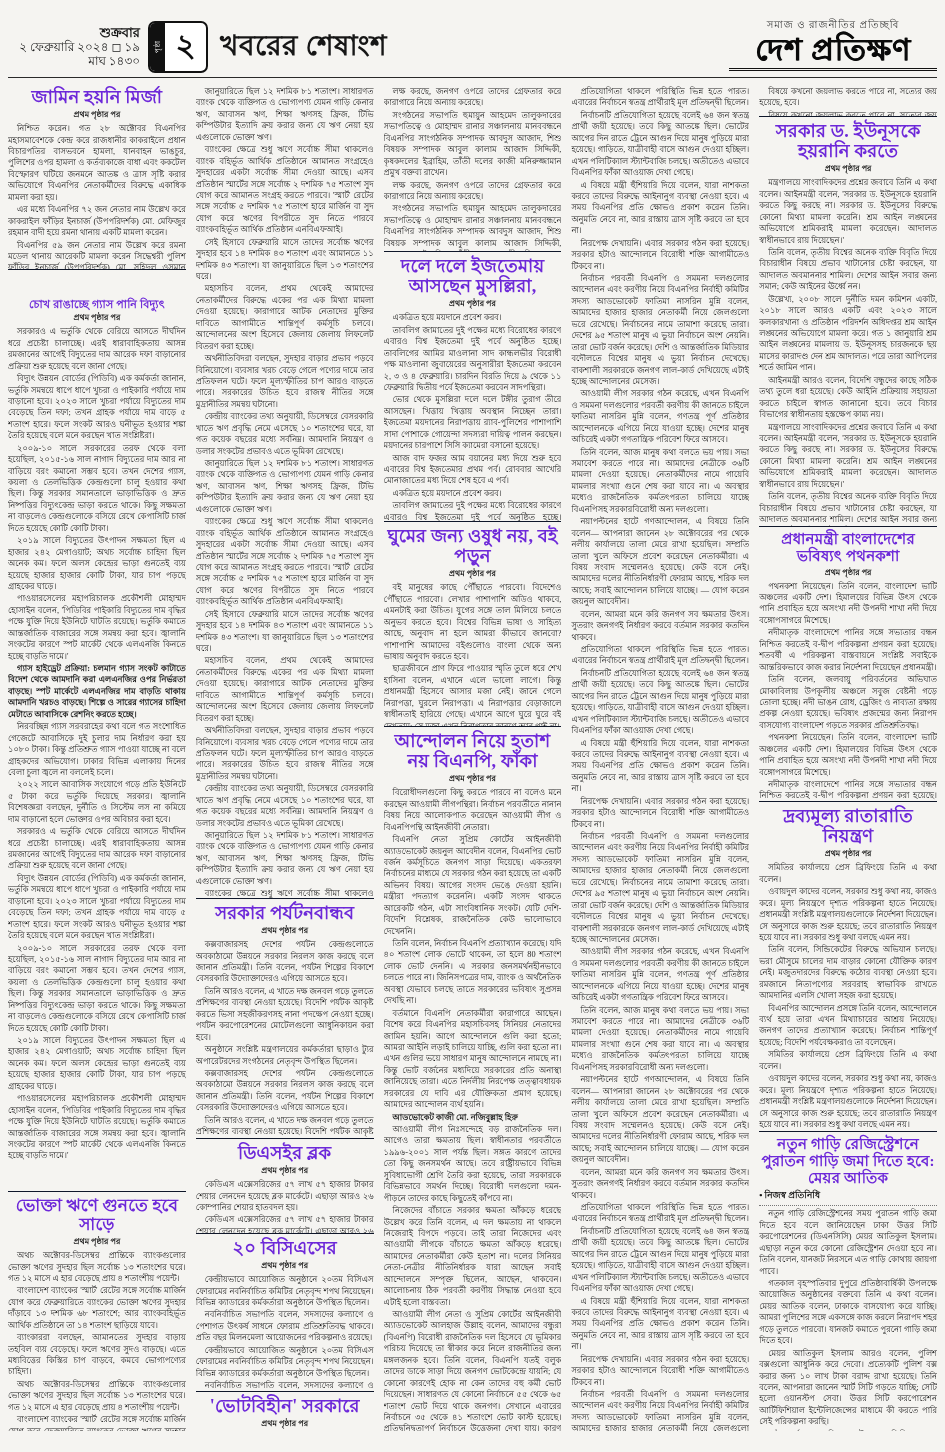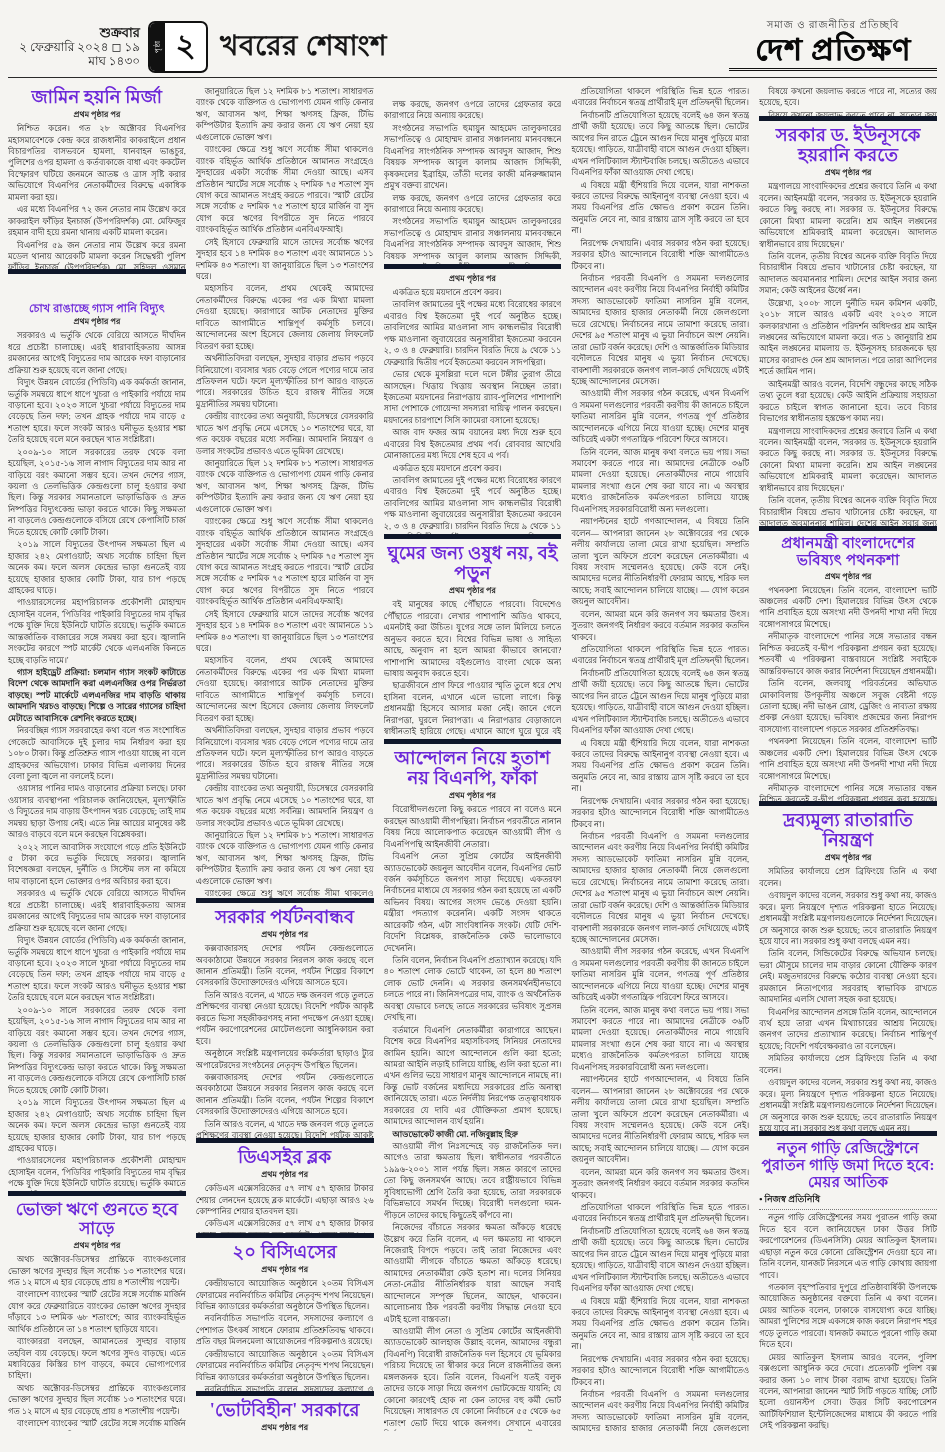--- a/index.html
+++ b/index.html
@@ -38,21 +38,21 @@
     text-shadow:0.6px 0 #0a0a0a;
     border-bottom:3px double #111;padding-bottom:3px;
   }
   
   .cols{
     position:absolute;top:86px;left:8px;right:8px;height:1345px;
     display:flex;gap:10px;
   }
   .col{flex:1 1 0;min-width:0;overflow:hidden;}
   .story{overflow:hidden;box-sizing:border-box;}
-  .story.sep{border-top:5px solid #0f172a;padding-top:3px;}
+  .story.sep{border-top:1px solid #0f172a;padding-top:3px;}
   .story h2{
     margin:1px 0 1px;font-size:18px;line-height:1.12;text-align:center;
     font-weight:bold;color:#6d28d9;letter-spacing:.2px;
   }
   .story .continued{font-size:8px;font-weight:bold;text-align:center;margin:0 0 2px;}
   .story .byline{font-size:9px;font-weight:bold;margin:2px 0;border-bottom:1px dotted #777;padding-bottom:2px;}
   .story p{
     margin:0 0 1px;font-size:8.3px;line-height:1.38;text-align:justify;text-indent:9px;
     color:#1c1c1c;word-break:break-word;
   }
@@ -92,21 +92,20 @@
       <div class="story sep" style="height: 922px;">
         <h2 style="font-size: 11px; margin-top: 25px;">চোখ রাঙাচ্ছে গ্যাস পানি বিদ্যুৎ</h2>
         <div class="continued">প্রথম পৃষ্ঠার পর</div>
         <p>সরকারও এ ভর্তুকি থেকে বেরিয়ে আসতে দীর্ঘদিন ধরে প্রচেষ্টা চালাচ্ছে। এরই ধারাবাহিকতায় আসন্ন রমজানের আগেই বিদ্যুতের দাম আরেক দফা বাড়ানোর প্রক্রিয়া শুরু হয়েছে বলে জানা গেছে।</p>
         <p>বিদ্যুৎ উন্নয়ন বোর্ডের (পিডিবি) এক কর্মকর্তা জানান, ভর্তুকি সমন্বয়ে ধাপে ধাপে খুচরা ও পাইকারি পর্যায়ে দাম বাড়ানো হবে। ২০২৩ সালে খুচরা পর্যায়ে বিদ্যুতের দাম বেড়েছে তিন দফা; তখন গ্রাহক পর্যায়ে দাম বাড়ে ৫ শতাংশ হারে। ফলে সংকট আরও ঘনীভূত হওয়ার শঙ্কা তৈরি হয়েছে বলে মনে করছেন খাত সংশ্লিষ্টরা।</p>
         <p>২০০৯-১০ সালে সরকারের তরফ থেকে বলা হয়েছিল, ২০১৫-১৬ সাল নাগাদ বিদ্যুতের দাম আর না বাড়িয়ে বরং কমানো সম্ভব হবে। তখন দেশের গ্যাস, কয়লা ও তেলভিত্তিক কেন্দ্রগুলো চালু হওয়ার কথা ছিল। কিন্তু সরকার সমানতালে ভাড়াভিত্তিক ও দ্রুত নিষ্পত্তির বিদ্যুৎকেন্দ্র ভাড়া করতে থাকে। কিছু সক্ষমতা না বাড়লেও কেন্দ্রগুলোকে বসিয়ে রেখে কেপাসিটি চার্জ দিতে হয়েছে কোটি কোটি টাকা।</p>
         <p>২০১৯ সালে বিদ্যুতের উৎপাদন সক্ষমতা ছিল এ হাজার ২৪২ মেগাওয়াট; অথচ সর্বোচ্চ চাহিদা ছিল অনেক কম। ফলে অলস কেন্দ্রের ভাড়া গুনতেই ব্যয় হয়েছে হাজার হাজার কোটি টাকা, যার চাপ পড়ছে গ্রাহকের ঘাড়ে।</p>
         <p>পাওয়ারসেলের মহাপরিচালক প্রকৌশলী মোহাম্মদ হোসাইন বলেন, 'পিডিবির পাইকারি বিদ্যুতের দাম বৃদ্ধির পক্ষে যুক্তি দিয়ে ইউনিটে ঘাটতি রয়েছে। ভর্তুকি কমাতে আন্তর্জাতিক বাজারের সঙ্গে সমন্বয় করা হবে। জ্বালানি সংকটের কারণে স্পট মার্কেট থেকে এলএনজি কিনতে হচ্ছে বাড়তি দামে।'</p>
         <p class="b">গ্যাস হাইড্রেট প্রক্রিয়া: চলমান গ্যাস সংকট কাটাতে বিদেশ থেকে আমদানি করা এলএনজির ওপর নির্ভরতা বাড়ছে। স্পট মার্কেটে এলএনজির দাম বাড়তি থাকায় আমদানি খরচও বাড়ছে। শিল্পে ও সারের গ্যাসের চাহিদা মেটাতে আবাসিকে রেশনিং করতে হচ্ছে।</p>
         <p>নিরবচ্ছিন্ন গ্যাস সরবরাহের কথা বলে গত সংশোধিত গেজেটে আবাসিকে দুই চুলার দাম নির্ধারণ করা হয় ১০৮০ টাকা। কিন্তু প্রতিশ্রুত গ্যাস পাওয়া যাচ্ছে না বলে গ্রাহকদের অভিযোগ। ঢাকার বিভিন্ন এলাকায় দিনের বেলা চুলা জ্বলে না বললেই চলে।</p>
-        <p>ওয়াসার পানির দামও বাড়ানোর প্রক্রিয়া চলছে। ঢাকা ওয়াসার ব্যবস্থাপনা পরিচালক জানিয়েছেন, মূল্যস্ফীতি ও বিদ্যুতের দাম বাড়ায় উৎপাদন খরচ বেড়েছে; তাই দাম সমন্বয় ছাড়া উপায় নেই। এতে নিম্ন আয়ের মানুষের কষ্ট আরও বাড়বে বলে মনে করছেন বিশ্লেষকরা।</p>
         <p>২০২২ সালে আবাসিক সংযোগে গড়ে প্রতি ইউনিটে ৫ টাকা করে ভর্তুকি দিয়েছে সরকার। জ্বালানি বিশেষজ্ঞরা বলছেন, দুর্নীতি ও সিস্টেম লস না কমিয়ে দাম বাড়ানো হলে ভোক্তার ওপর অবিচার করা হবে।</p>
         <p>সরকারও এ ভর্তুকি থেকে বেরিয়ে আসতে দীর্ঘদিন ধরে প্রচেষ্টা চালাচ্ছে। এরই ধারাবাহিকতায় আসন্ন রমজানের আগেই বিদ্যুতের দাম আরেক দফা বাড়ানোর প্রক্রিয়া শুরু হয়েছে বলে জানা গেছে।</p>
         <p>বিদ্যুৎ উন্নয়ন বোর্ডের (পিডিবি) এক কর্মকর্তা জানান, ভর্তুকি সমন্বয়ে ধাপে ধাপে খুচরা ও পাইকারি পর্যায়ে দাম বাড়ানো হবে। ২০২৩ সালে খুচরা পর্যায়ে বিদ্যুতের দাম বেড়েছে তিন দফা; তখন গ্রাহক পর্যায়ে দাম বাড়ে ৫ শতাংশ হারে। ফলে সংকট আরও ঘনীভূত হওয়ার শঙ্কা তৈরি হয়েছে বলে মনে করছেন খাত সংশ্লিষ্টরা।</p>
         <p>২০০৯-১০ সালে সরকারের তরফ থেকে বলা হয়েছিল, ২০১৫-১৬ সাল নাগাদ বিদ্যুতের দাম আর না বাড়িয়ে বরং কমানো সম্ভব হবে। তখন দেশের গ্যাস, কয়লা ও তেলভিত্তিক কেন্দ্রগুলো চালু হওয়ার কথা ছিল। কিন্তু সরকার সমানতালে ভাড়াভিত্তিক ও দ্রুত নিষ্পত্তির বিদ্যুৎকেন্দ্র ভাড়া করতে থাকে। কিছু সক্ষমতা না বাড়লেও কেন্দ্রগুলোকে বসিয়ে রেখে কেপাসিটি চার্জ দিতে হয়েছে কোটি কোটি টাকা।</p>
         <p>২০১৯ সালে বিদ্যুতের উৎপাদন সক্ষমতা ছিল এ হাজার ২৪২ মেগাওয়াট; অথচ সর্বোচ্চ চাহিদা ছিল অনেক কম। ফলে অলস কেন্দ্রের ভাড়া গুনতেই ব্যয় হয়েছে হাজার হাজার কোটি টাকা, যার চাপ পড়ছে গ্রাহকের ঘাড়ে।</p>
         <p>পাওয়ারসেলের মহাপরিচালক প্রকৌশলী মোহাম্মদ হোসাইন বলেন, 'পিডিবির পাইকারি বিদ্যুতের দাম বৃদ্ধির পক্ষে যুক্তি দিয়ে ইউনিটে ঘাটতি রয়েছে। ভর্তুকি কমাতে আন্তর্জাতিক বাজারের সঙ্গে সমন্বয় করা হবে। জ্বালানি সংকটের কারণে স্পট মার্কেট থেকে এলএনজি কিনতে হচ্ছে বাড়তি দামে।'</p>
       </div>
       <div class="story sep" style="height: 240px;">
         <h2 style="font-size: 17px;">ভোক্তা ঋণে গুনতে হবে সাড়ে</h2>
         <div class="continued">প্রথম পৃষ্ঠার পর</div>
@@ -156,27 +155,28 @@
         <p>নবনির্বাচিত সভাপতি বলেন, সদস্যদের কল্যাণে ও পেশাগত উৎকর্ষ সাধনে ফোরাম প্রতিশ্রুতিবদ্ধ থাকবে। প্রতি বছর মিলনমেলা আয়োজনের পরিকল্পনাও রয়েছে।</p>
         <p>কেন্দ্রীয়ভাবে আয়োজিত অনুষ্ঠানে ২০তম বিসিএস ফোরামের নবনির্বাচিত কমিটির নেতৃবৃন্দ শপথ নিয়েছেন। বিভিন্ন ক্যাডারের কর্মকর্তারা অনুষ্ঠানে উপস্থিত ছিলেন।</p>
         <p>নবনির্বাচিত সভাপতি বলেন, সদস্যদের কল্যাণে ও পেশাগত উৎকর্ষ সাধনে ফোরাম প্রতিশ্রুতিবদ্ধ থাকবে। প্রতি বছর মিলনমেলা আয়োজনের পরিকল্পনাও রয়েছে।</p>
       </div>
       <div class="story sep" style="height: 40px;">
         <h2>'ভোটবিহীন' সরকারে</h2>
         <div class="continued">প্রথম পৃষ্ঠার পর</div>
       </div>
     </div>
     <div class="col">
-      <div class="story" style="height: 165px; margin-top: 13px;">
+      <div class="story" style="height: 165px;">
         <p>লক্ষ করছে, জনগণ ওপরে তাদের গ্রেফতার করে কারাগারে নিয়ে অন্যায় করেছে।</p>
         <p>সংগঠনের সভাপতি হুমায়ুন আহমেদ তালুকদারের সভাপতিত্বে ও মোহাম্মদ রানার সঞ্চালনায় মানববন্ধনে বিএনপির সাংগঠনিক সম্পাদক আবদুস আজাদ, শিশু বিষয়ক সম্পাদক আবুল কালাম আজাদ সিদ্দিকী, কৃষকদলের ইব্রাহিম, তাঁতী দলের কাজী মনিরুজ্জামান প্রমুখ বক্তব্য রাখেন।</p>
         <p>লক্ষ করছে, জনগণ ওপরে তাদের গ্রেফতার করে কারাগারে নিয়ে অন্যায় করেছে।</p>
         <p>সংগঠনের সভাপতি হুমায়ুন আহমেদ তালুকদারের সভাপতিত্বে ও মোহাম্মদ রানার সঞ্চালনায় মানববন্ধনে বিএনপির সাংগঠনিক সম্পাদক আবদুস আজাদ, শিশু বিষয়ক সম্পাদক আবুল কালাম আজাদ সিদ্দিকী, কৃষকদলের ইব্রাহিম, তাঁতী দলের কাজী মনিরুজ্জামান প্রমুখ বক্তব্য রাখেন।</p>
       </div>
       <div class="story sep" style="height: 270px;">
+        <h2>দলে দলে ইজতেমায় আসছেন মুসল্লিরা,</h2>
         <div class="continued">প্রথম পৃষ্ঠার পর</div>
         <p>একত্রিত হয়ে ময়দানে প্রবেশ করব।</p>
         <p>তাবলিগ জামাতের দুই পক্ষের মধ্যে বিরোধের কারণে এবারও বিশ্ব ইজতেমা দুই পর্বে অনুষ্ঠিত হচ্ছে। তাবলিগের আমির মাওলানা সাদ কান্ধলভীর বিরোধী পক্ষ মাওলানা জুবায়েরের অনুসারীরা ইজতেমা করবেন ২, ৩ ও ৪ ফেব্রুয়ারি। চারদিন বিরতি দিয়ে ৯ থেকে ১১ ফেব্রুয়ারি দ্বিতীয় পর্বে ইজতেমা করবেন সাদপন্থিরা।</p>
         <p>ভোর থেকে মুসল্লিরা দলে দলে টঙ্গীর তুরাগ তীরে আসছেন। খিত্তায় খিত্তায় অবস্থান নিচ্ছেন তারা। ইজতেমা ময়দানের নিরাপত্তায় র‌্যাব-পুলিশের পাশাপাশি সাদা পোশাকে গোয়েন্দা সদস্যরা দায়িত্ব পালন করছেন। ময়দানের চারপাশে সিসি ক্যামেরা বসানো হয়েছে।</p>
         <p>আজ বাদ ফজর আম বয়ানের মধ্য দিয়ে শুরু হবে এবারের বিশ্ব ইজতেমার প্রথম পর্ব। রোববার আখেরি মোনাজাতের মধ্য দিয়ে শেষ হবে এ পর্ব।</p>
         <p>একত্রিত হয়ে ময়দানে প্রবেশ করব।</p>
         <p>তাবলিগ জামাতের দুই পক্ষের মধ্যে বিরোধের কারণে এবারও বিশ্ব ইজতেমা দুই পর্বে অনুষ্ঠিত হচ্ছে। তাবলিগের আমির মাওলানা সাদ কান্ধলভীর বিরোধী পক্ষ মাওলানা জুবায়েরের অনুসারীরা ইজতেমা করবেন ২, ৩ ও ৪ ফেব্রুয়ারি। চারদিন বিরতি দিয়ে ৯ থেকে ১১ ফেব্রুয়ারি দ্বিতীয় পর্বে ইজতেমা করবেন সাদপন্থিরা।</p>
       </div>
       <div class="story sep" style="height: 205px;">
         <h2>ঘুমের জন্য ওষুধ নয়, বই পড়ুন</h2>

